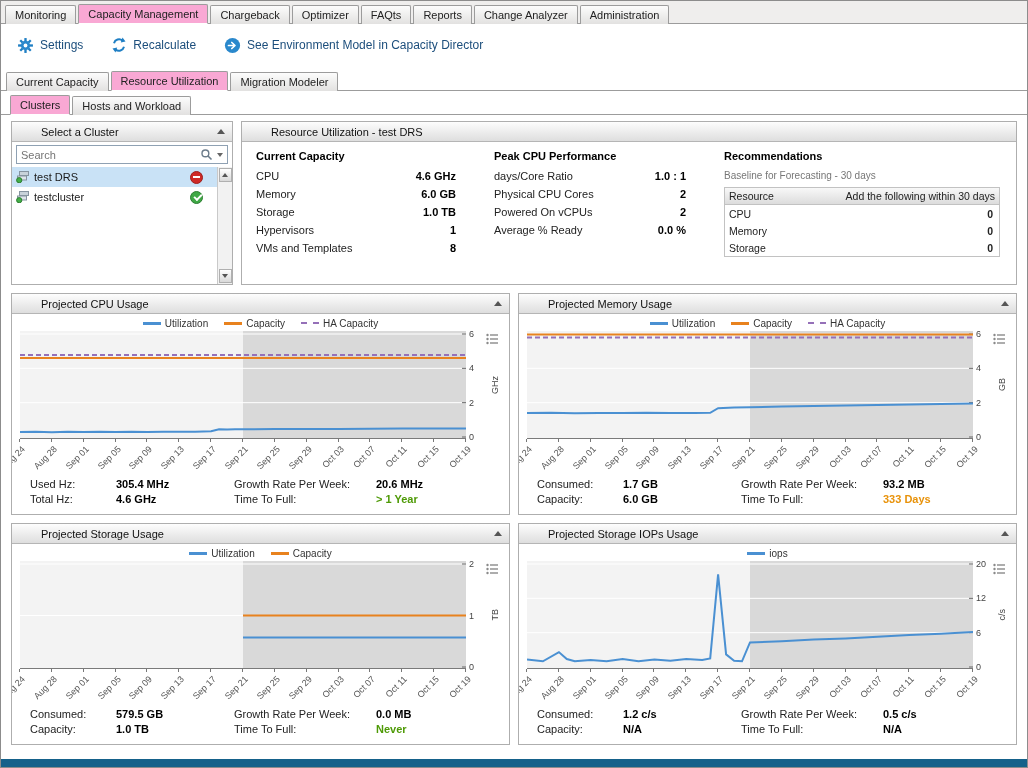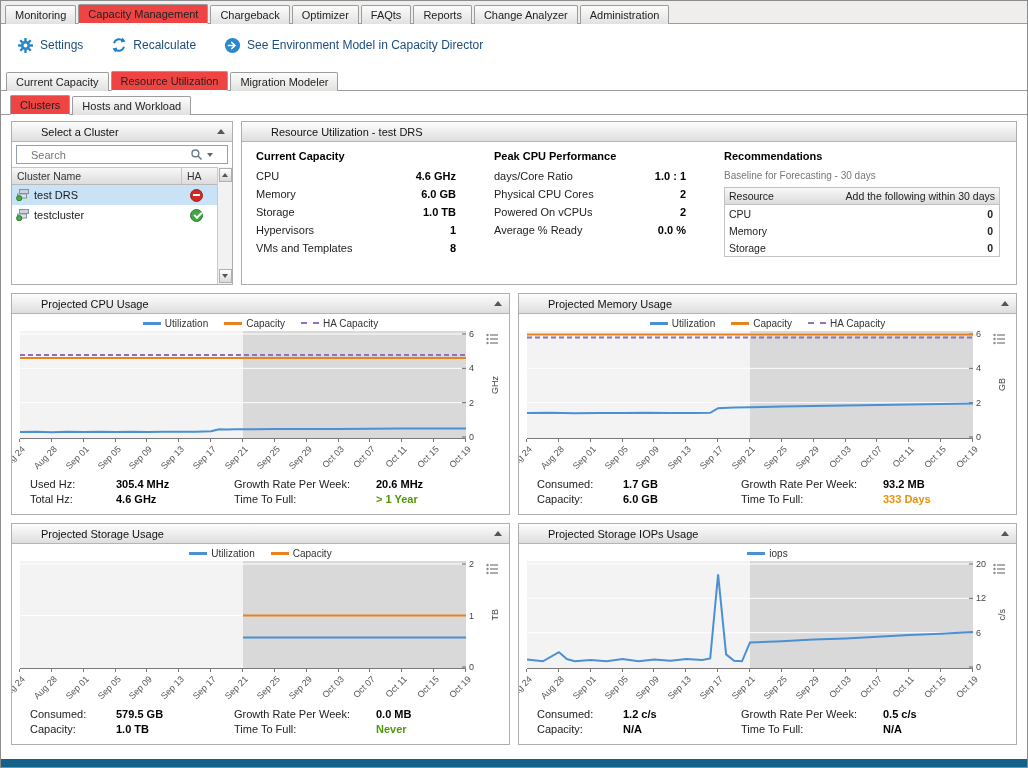--- a/index.html
+++ b/index.html
@@ -5,21 +5,21 @@
   * { margin:0; padding:0; box-sizing:border-box; }
   html,body { width:1028px; height:768px; overflow:hidden; background:#fff;
               font-family:"Liberation Sans", sans-serif; }
   .app { width:1028px; height:768px; border:1px solid #8c8c8c; display:flex; flex-direction:column; background:#fff; }
 
   
   .main-tabstrip { height:23px; background:#efeeed; border-bottom:1px solid #9c9c9c; display:flex; align-items:flex-end; padding-left:4px; flex:none; }
   .tab { font-size:11px; color:#222; padding:3px 9px; background:linear-gradient(#fcfcfc,#e2e1e0);
          border:1px solid #9c9c9c; border-bottom:none; border-radius:2px 2px 0 0; margin-right:2px; margin-bottom:-1px;
          cursor:pointer; white-space:nowrap; }
-  .tab.active { background:#ef4444; border-bottom:1px solid #fff; }
+  .tab.active { background:#f9a8d4; border-bottom:1px solid #fff; }
 
   
   .toolbar { height:42px; display:flex; align-items:center; gap:28px; padding-left:16px; background:#fff; flex:none; }
   .tool-item { display:flex; align-items:center; gap:6px; font-size:12px; color:#1c4e7c; cursor:pointer; }
 
   
   .subtab-strip { display:flex; align-items:flex-end; padding-left:5px; border-bottom:1px solid #9c9c9c; height:25px; background:#fff; flex:none; }
   .viewtabs { height:24px; padding-left:9px; }
 
   
@@ -28,21 +28,21 @@
   .panel { border:1px solid #aeaeae; background:#fff; display:flex; flex-direction:column; overflow:hidden; }
   .panel-header { height:20px; background:linear-gradient(#fdfdfd,#dedede); border-bottom:1px solid #b5b5b5;
                   display:flex; align-items:center; justify-content:space-between; padding:0 7px; flex:none; }
   .panel-title { font-size:11px; font-weight:normal; color:#111; white-space:nowrap;margin-left:22px; }
   .collapse-btn { width:0; height:0; border-left:4px solid transparent; border-right:4px solid transparent; border-bottom:5px solid #555; cursor:pointer; }
 
   
   .cluster-panel { width:222px; flex:none; }
   .cluster-body { flex:1; display:flex; flex-direction:column; }
   .search-row { padding:3px 4px; }
-  .search-box { display:flex; align-items:center; border:1px solid #8fa1b3; height:19px; background:#fff; padding:0 14px; }
+  .search-box { display:flex; align-items:center; border:1px solid #8fa1b3; height:19px; background:#fff; padding:0 4px; }
   .search-box input { flex:1; border:none; outline:none; font-size:11px; font-family:inherit; color:#333; min-width:0; background:transparent; }
   .search-caret { width:0; height:0; border-left:3px solid transparent; border-right:3px solid transparent; border-top:4px solid #666; margin-left:4px; cursor:pointer; }
   .cluster-lower { flex:1; display:flex; }
   .table-area { flex:1; display:flex; flex-direction:column; overflow:hidden; }
   .table-header { display:flex; height:18px; background:linear-gradient(#f8f8f8,#dcdcdc); border-top:1px solid #c6c6c6; border-bottom:1px solid #b9b9b9;
                   font-size:10.5px; color:#333; align-items:center; flex:none; }
   .th-name { flex:1; padding-left:5px; }
   .th-ha { width:36px; border-left:1px solid #c6c6c6; padding-left:5px; height:100%; display:flex; align-items:center; }
   .cluster-row { display:flex; align-items:center; height:20px; font-size:11px; color:#1a1a1a; cursor:pointer; }
   .cluster-row.selected { background:#c9e2f6; }
@@ -180,24 +180,20 @@
               <input placeholder="Search" style="">
               <svg width="13" height="13" viewBox="0 0 13 13">
                 <circle cx="5.4" cy="5.4" r="3.4" fill="none" stroke="#6b7b8a" stroke-width="1.4"></circle>
                 <line x1="8" y1="8" x2="11.5" y2="11.5" stroke="#6b7b8a" stroke-width="1.6"></line>
               </svg>
               <span class="search-caret"></span>
             </div>
           </div>
           <div class="cluster-lower">
             <div class="table-area">
-              <div class="table-header">
-                <span class="th-name">Cluster Name</span>
-                <span class="th-ha">HA</span>
-              </div>
               <div id="cluster-rows">
                   <div class="cluster-row selected">
                     <span class="name-cell">
                       <svg width="14" height="12" viewBox="0 0 14 12">
                         <rect x="3.5" y="0.5" width="9" height="4" fill="#c8d2da" stroke="#8593a0"></rect>
                         <rect x="1.5" y="5" width="9" height="4" fill="#dde4ea" stroke="#8593a0"></rect>
                         <circle cx="3.2" cy="9.2" r="2.6" fill="#43b049" stroke="#2c7d31"></circle>
                       </svg>
                       <span class="cluster-name">test DRS</span>
                     </span>

